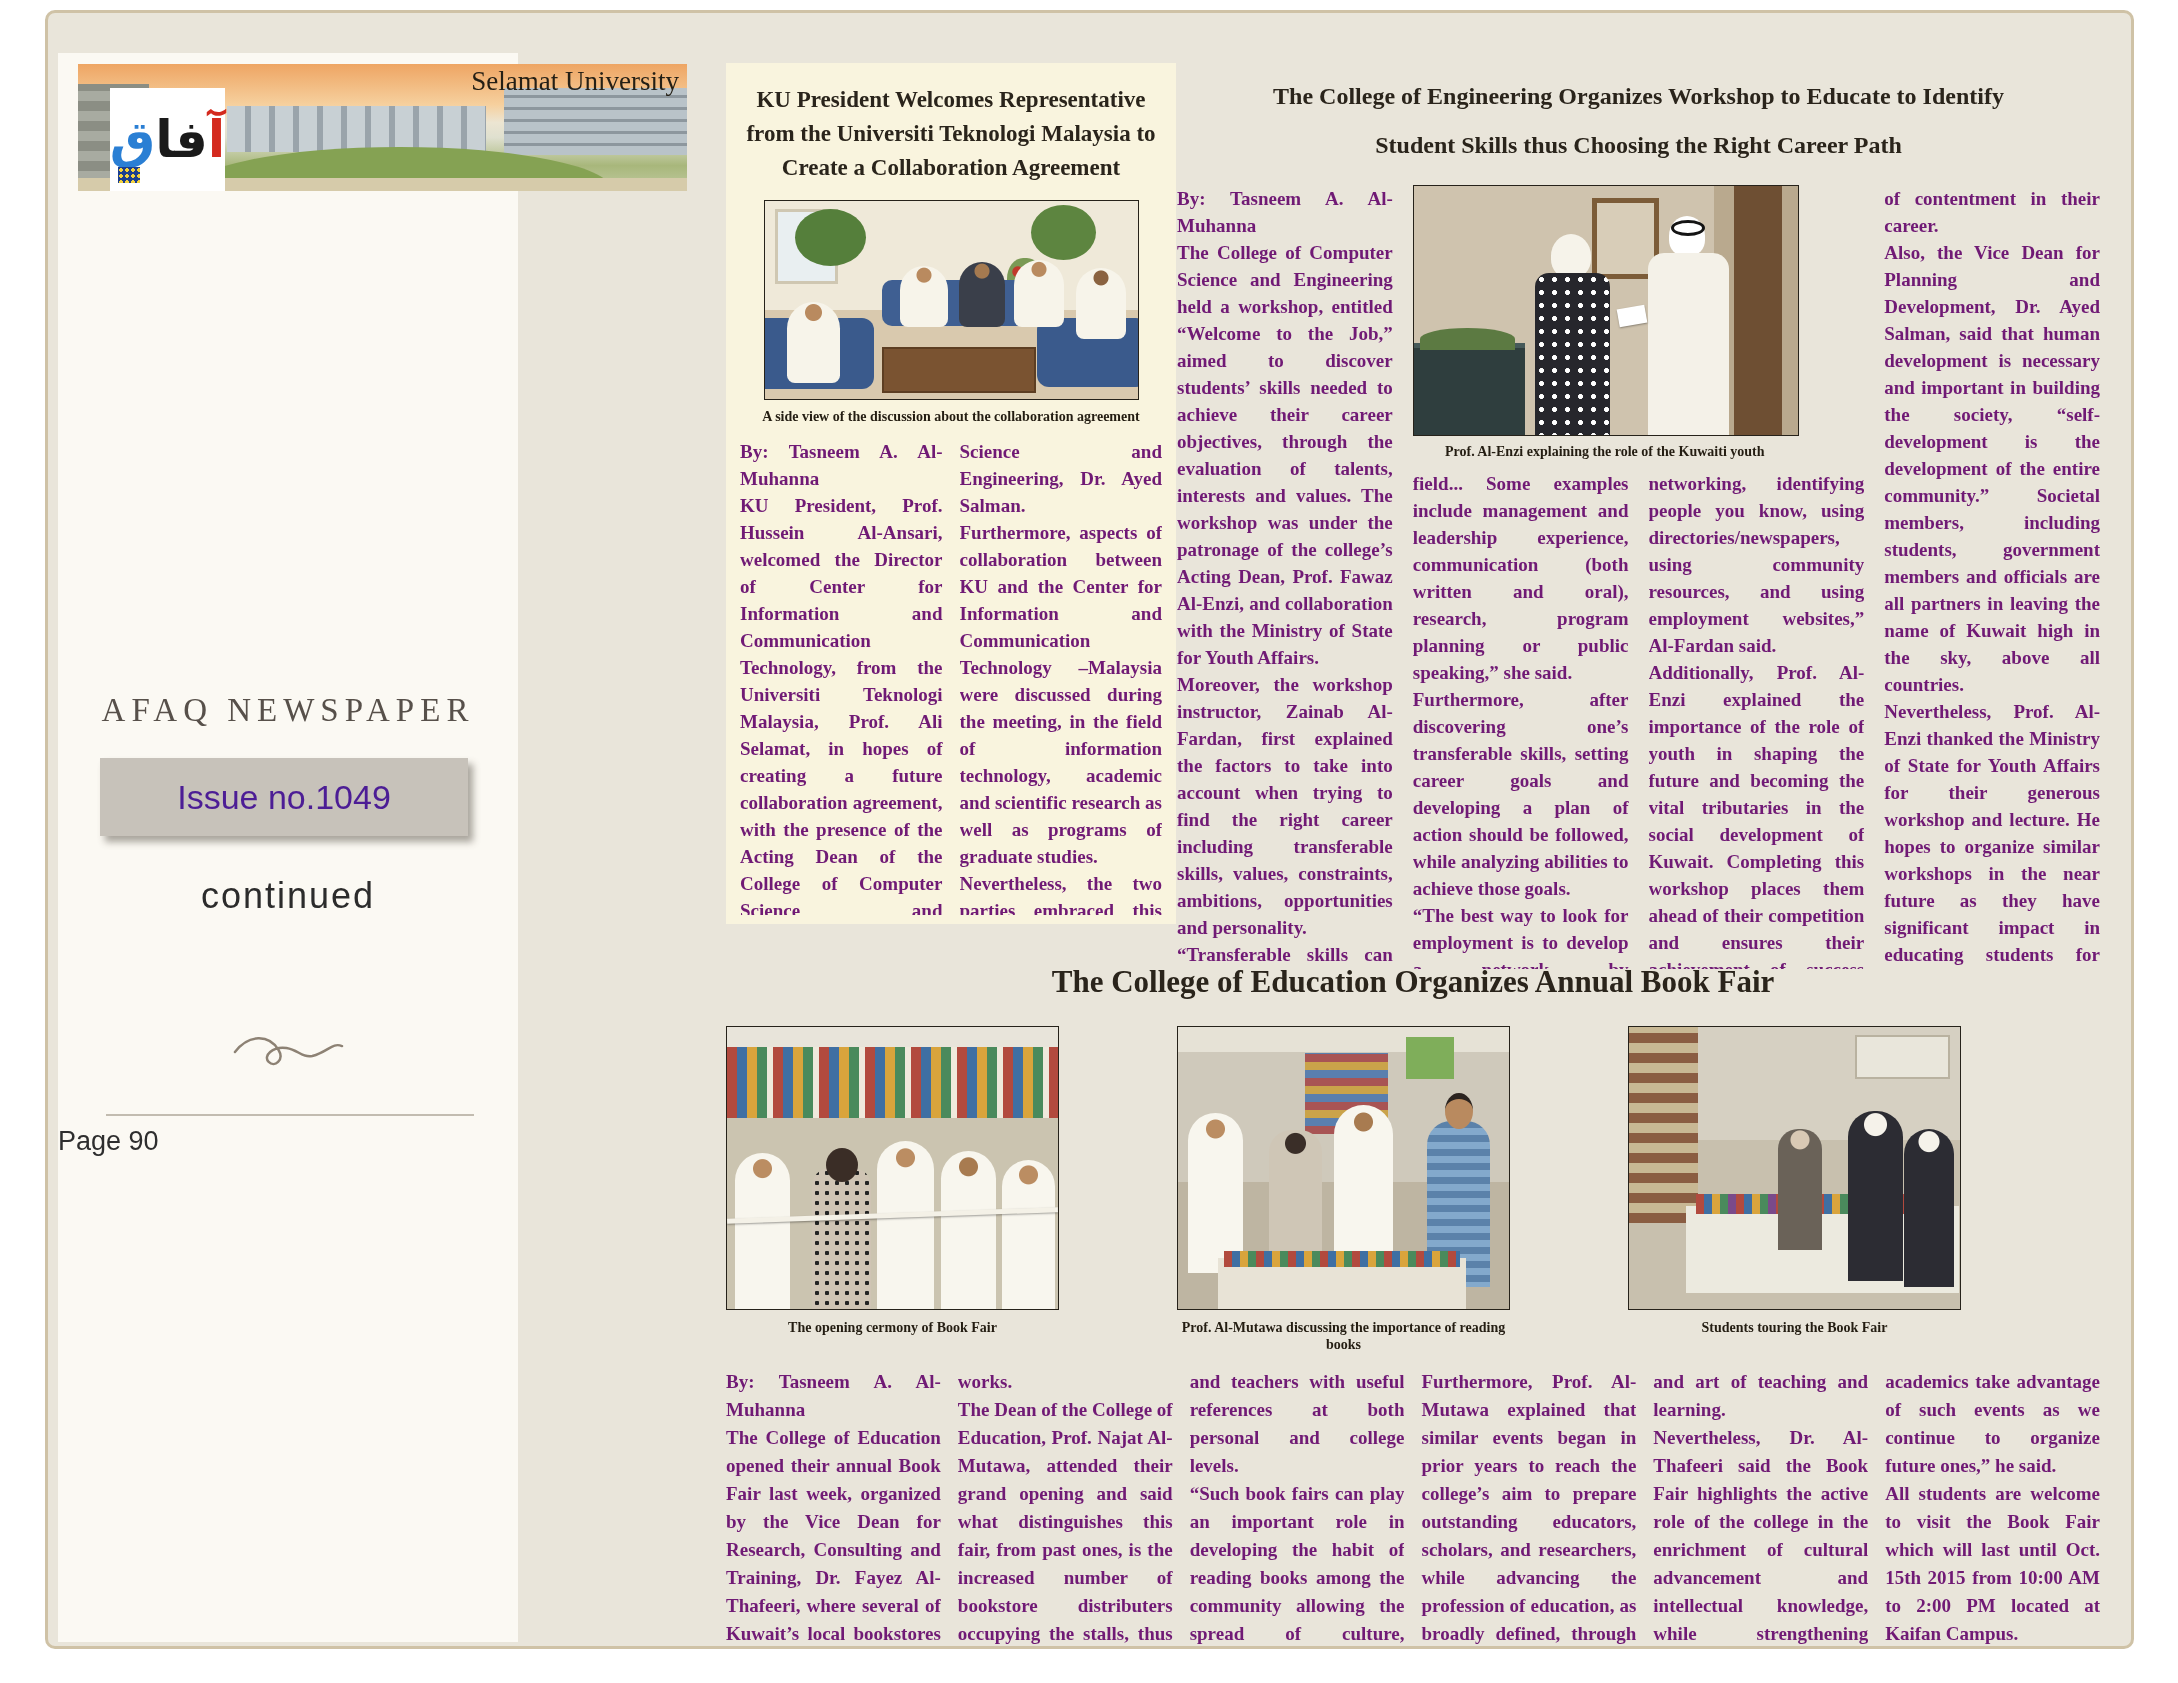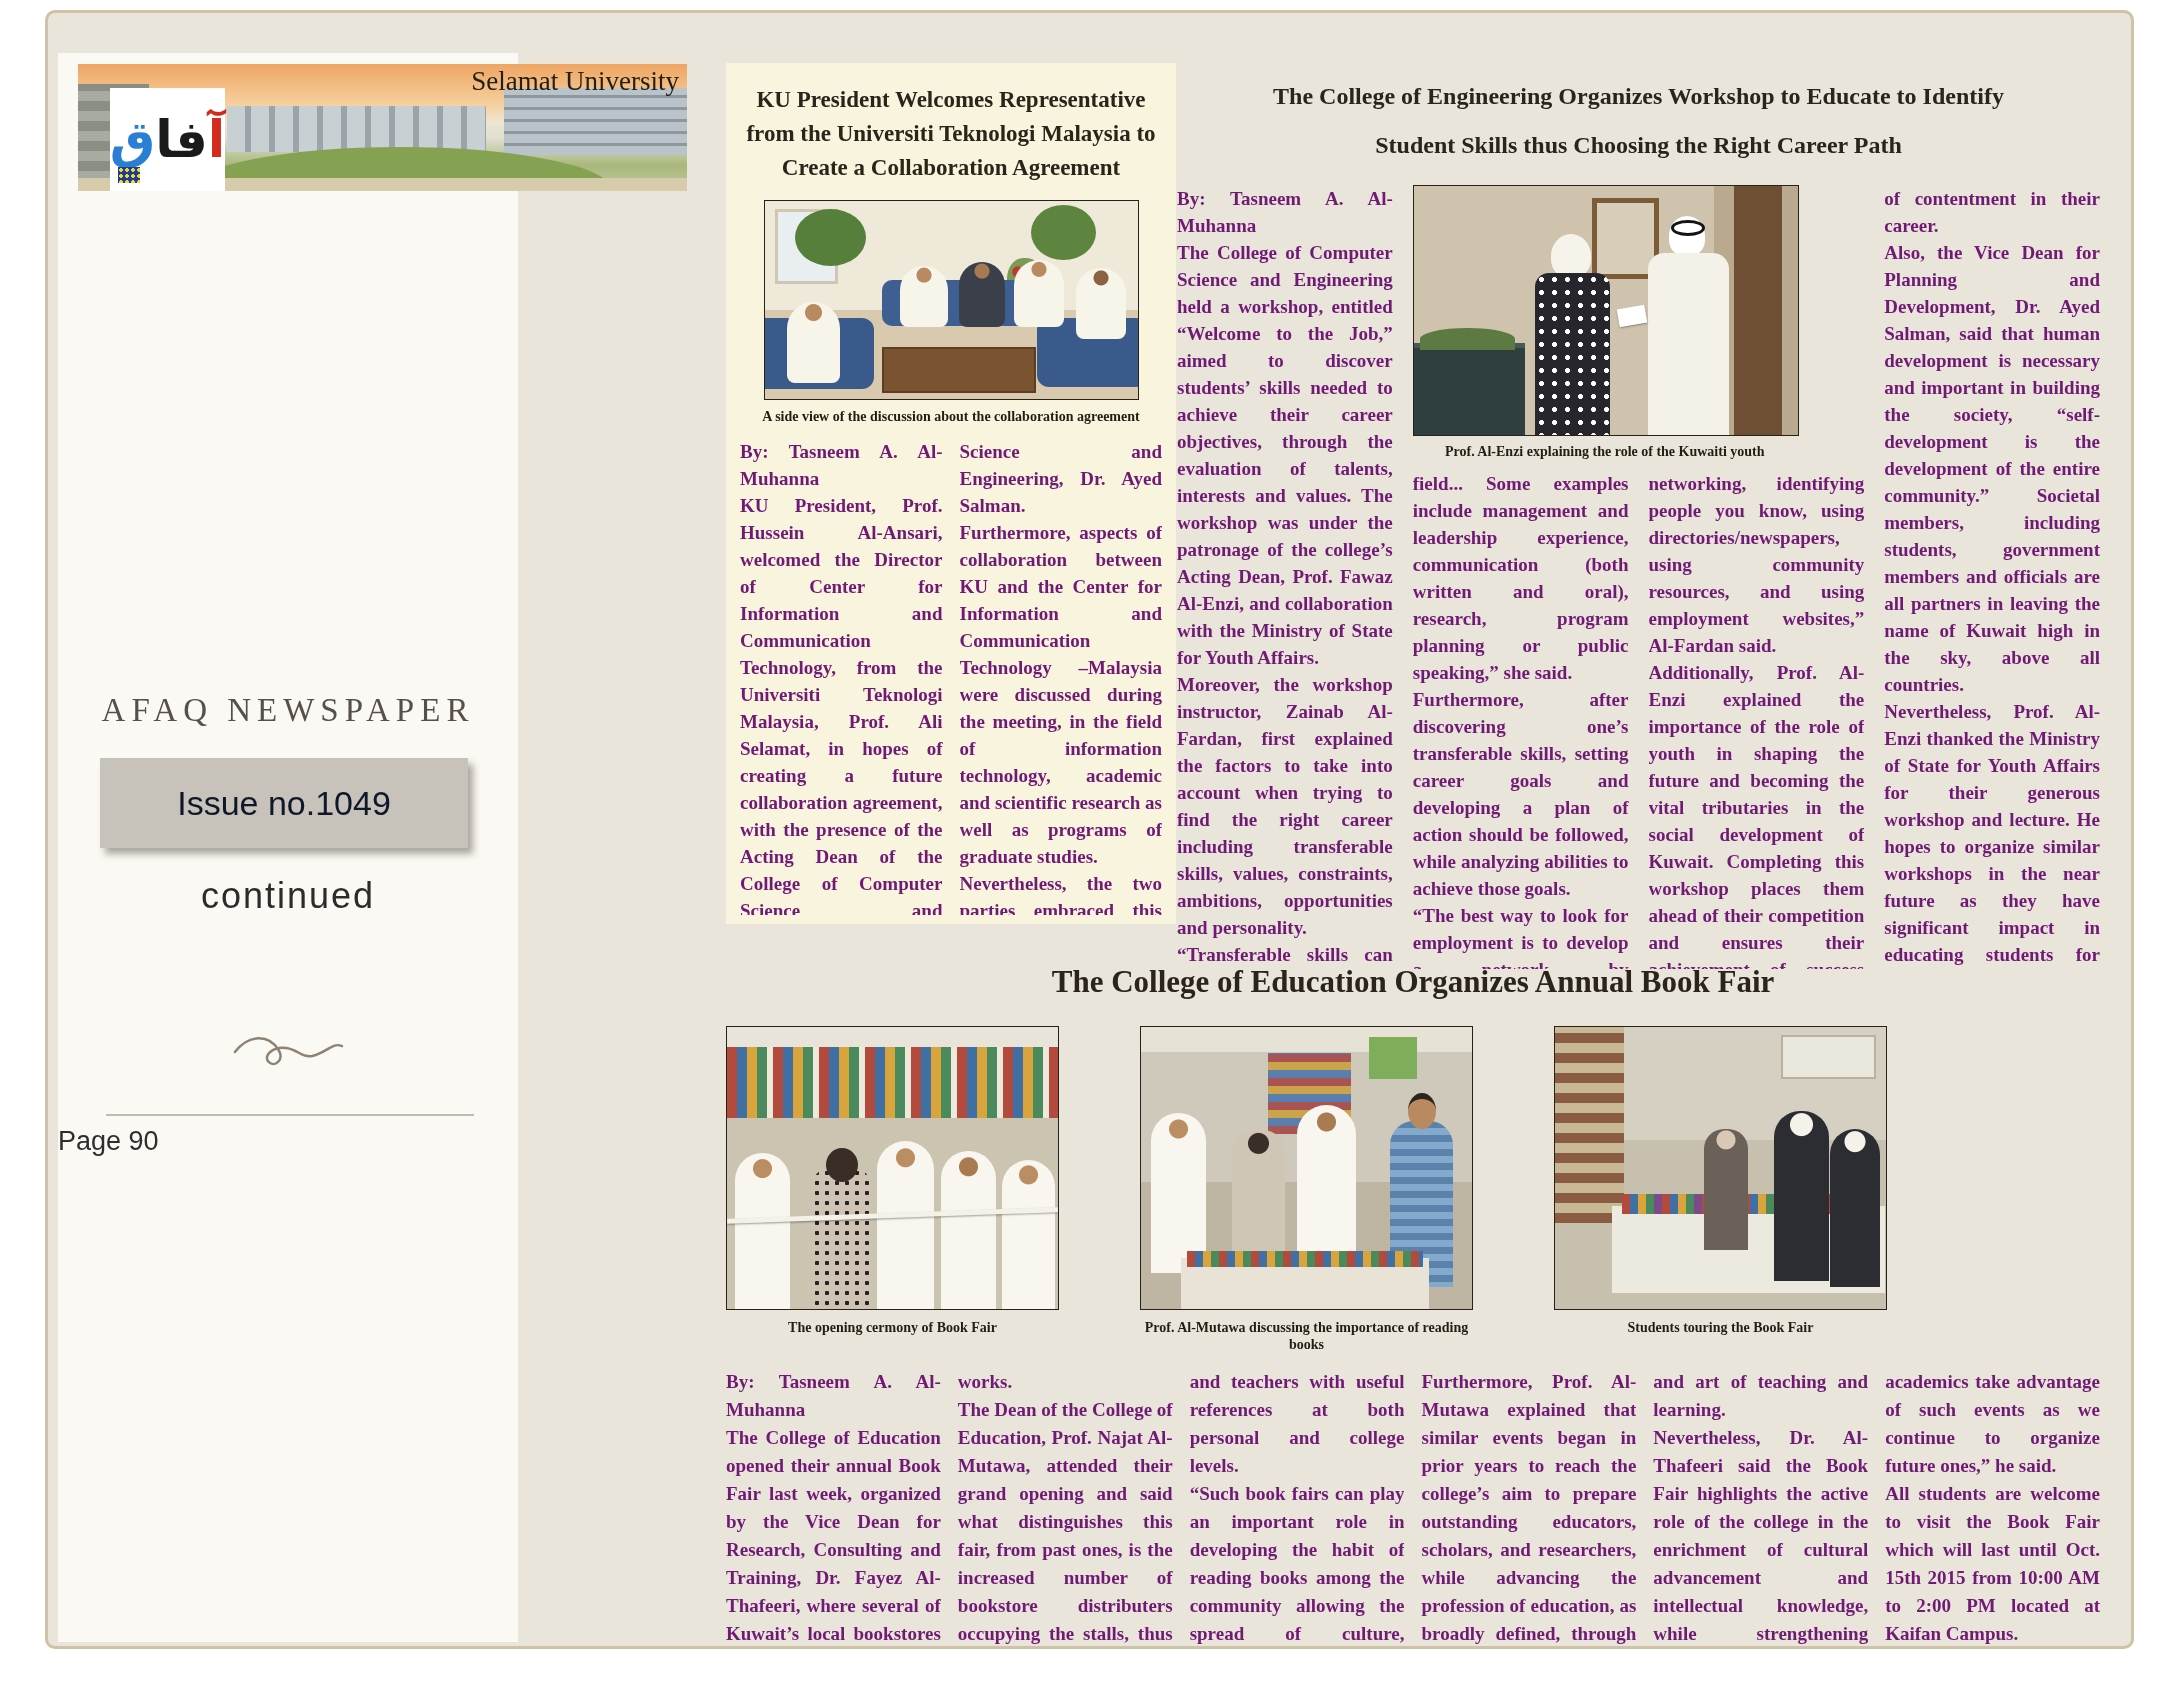--- a/index.html
+++ b/index.html
@@ -5,23 +5,23 @@
   html,body{margin:0;padding:0;background:#ffffff;}
   body{width:2178px;height:1683px;position:relative;font-family:"Liberation Serif",serif;}
   .frame{position:absolute;left:45px;top:10px;width:2083px;height:1633px;
          background:#e9e5da;border:3px solid #cfc2a6;border-radius:10px;}
   .abs{position:absolute;}
 
   
   .sidebar{position:absolute;left:10px;top:40px;width:460px;height:1589px;background:#fbf9f3;}
   .brand{position:absolute;top:639px;left:0;width:100%;text-align:center;
          font:400 33px "Liberation Serif",serif;letter-spacing:6px;color:#57504a;white-space:nowrap;}
-  .issue-box{position:absolute;top:705px;left:42px;width:368px;height:90px;background:#c7c2ba;
+  .issue-box{position:absolute;top:705px;left:42px;width:368px;height:78px;background:#c7c2ba;
          box-shadow:5px 6px 7px rgba(70,64,54,.45);display:flex;align-items:center;justify-content:center;
-         font:400 34px "Liberation Sans",sans-serif;color:#0f172a;}
+         font:400 34px "Liberation Sans",sans-serif;color:#4c1d95;}
   .continued{position:absolute;top:822px;left:0;width:100%;text-align:center;
          font:400 36px "Liberation Sans",sans-serif;letter-spacing:2px;color:#2c2c2c;}
   .flourish{position:absolute;top:975px;left:0;width:100%;text-align:center;}
   .side-rule{position:absolute;top:1061px;left:48px;width:368px;height:2px;background:#c2bcb0;}
   .page-num{position:absolute;top:1073px;left:0;width:100%;text-align:left;
          font:400 27px "Liberation Sans",sans-serif;color:#2e2e2e;}
 
   
   .masthead{position:absolute;left:30px;top:51px;width:609px;height:127px;overflow:hidden;z-index:3;
          background:linear-gradient(180deg,#eea563 0%,#f6d09e 32%,#ece5d2 46%,#dfe0cf 58%,#a8b77b 80%,#c2cba2 100%);}
@@ -63,21 +63,21 @@
   .eng-t1{margin-top:16px;font-size:24px;}
   .eng-t2{margin-top:22px;font-size:24px;}
   .eng-grid{margin-top:26px;display:grid;grid-template-columns:repeat(4,1fr);column-gap:20px;
             grid-template-rows:285px auto;height:784px;overflow:hidden;}
   .eng-photo{width:384px;height:249px;
          background:linear-gradient(90deg,#cfc3ae 0 78%,#b9a98e 78% 100%);}
 
   
   .sec-edu{position:absolute;left:678px;top:931px;width:1374px;height:705px;overflow:hidden;}
   .edu-title{margin-top:20px;font-size:31px;}
-  .edu-photos{margin-top:16px;display:flex;column-gap:81px;}
+  .edu-photos{margin-top:16px;display:flex;column-gap:118px;}
   .edu-fig{width:333px;}
   .edu-photo{width:331px;height:282px;}
   .edu-fig .cap{margin-top:9px;}
   .edu-cols{margin-top:14px;display:grid;grid-template-columns:repeat(6,1fr);column-gap:17px;
             height:315px;overflow:hidden;}
   .edu-cols .coltext{line-height:28px;}
 
   .ph1{background:linear-gradient(180deg,#e8e4da 0 7%,#d8d2c2 7% 32%,#cbc4b0 32% 100%);}
   .ph2{background:linear-gradient(180deg,#e6e2d6 0 9%,#cfc9bb 9% 55%,#beb5a2 55% 100%);}
   .ph3{background:linear-gradient(180deg,#d6d0c2 0 40%,#c8c0ae 40% 100%);}

